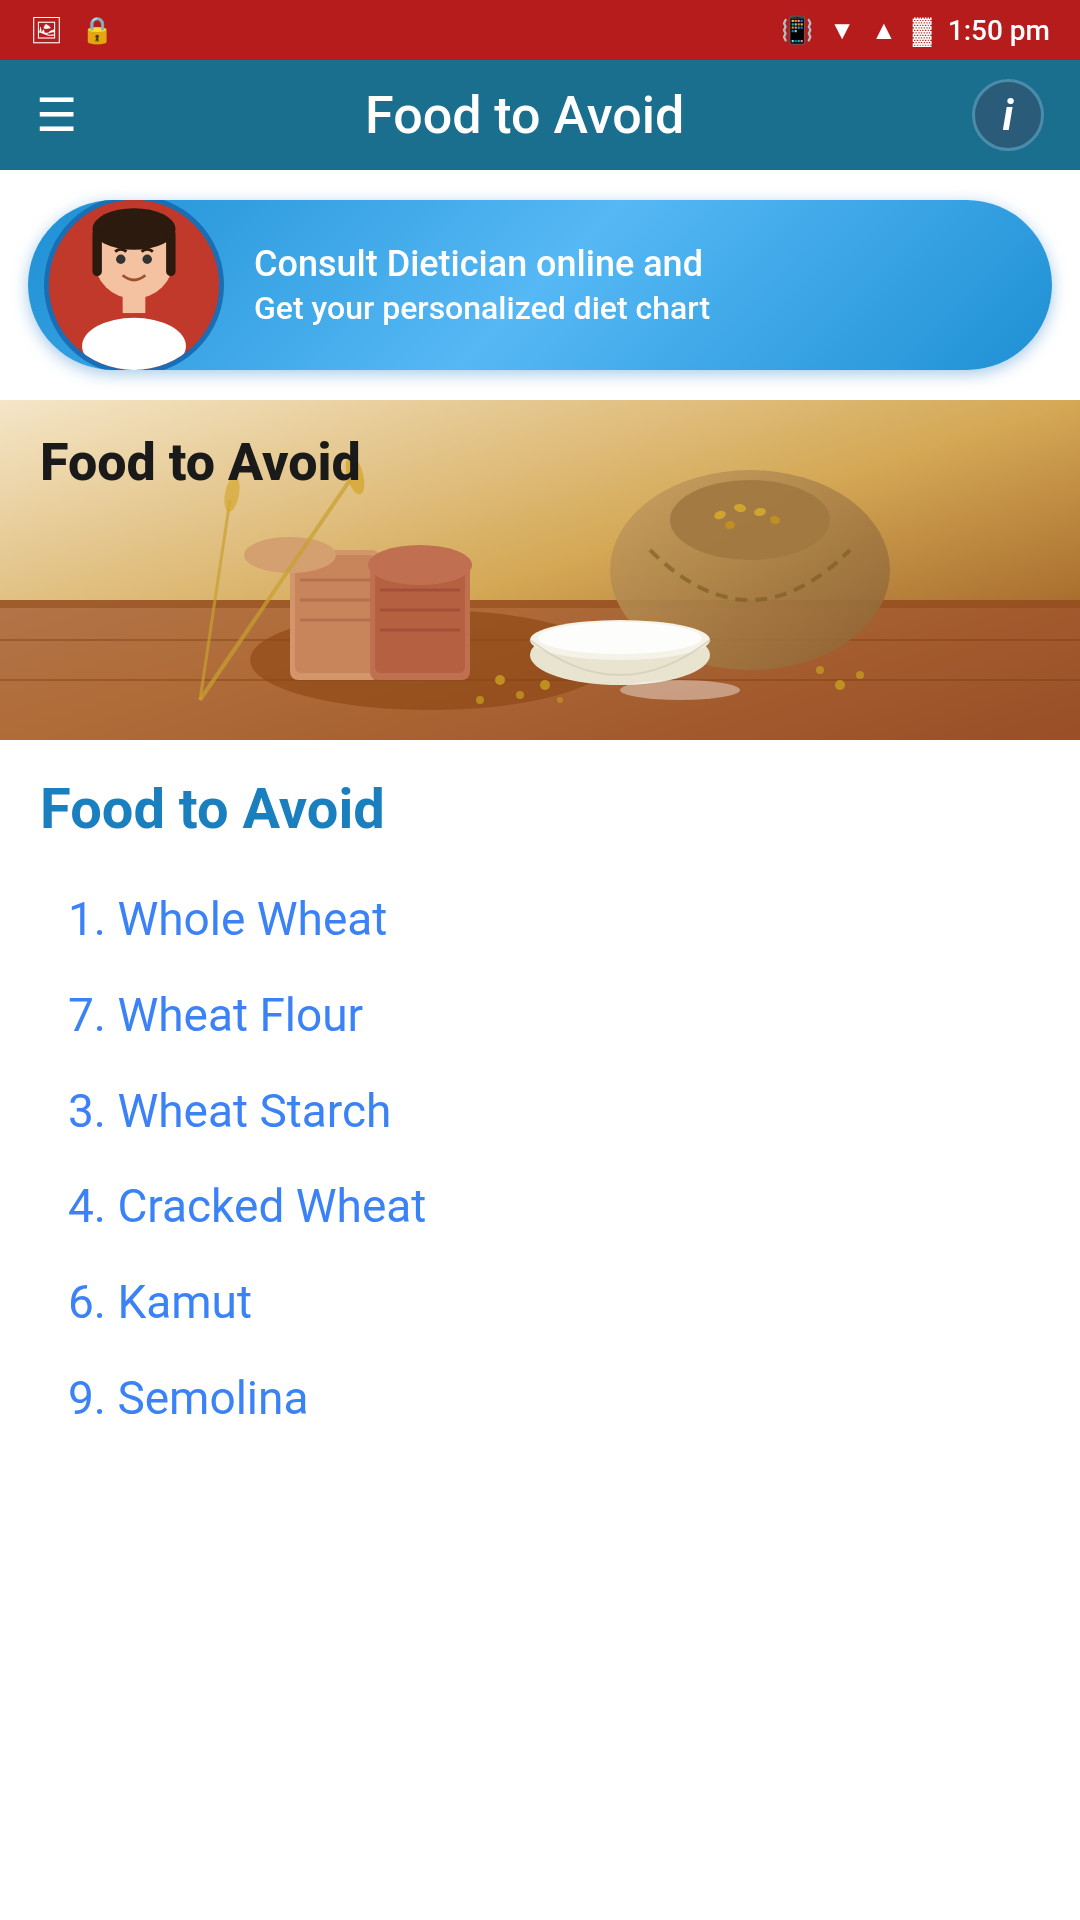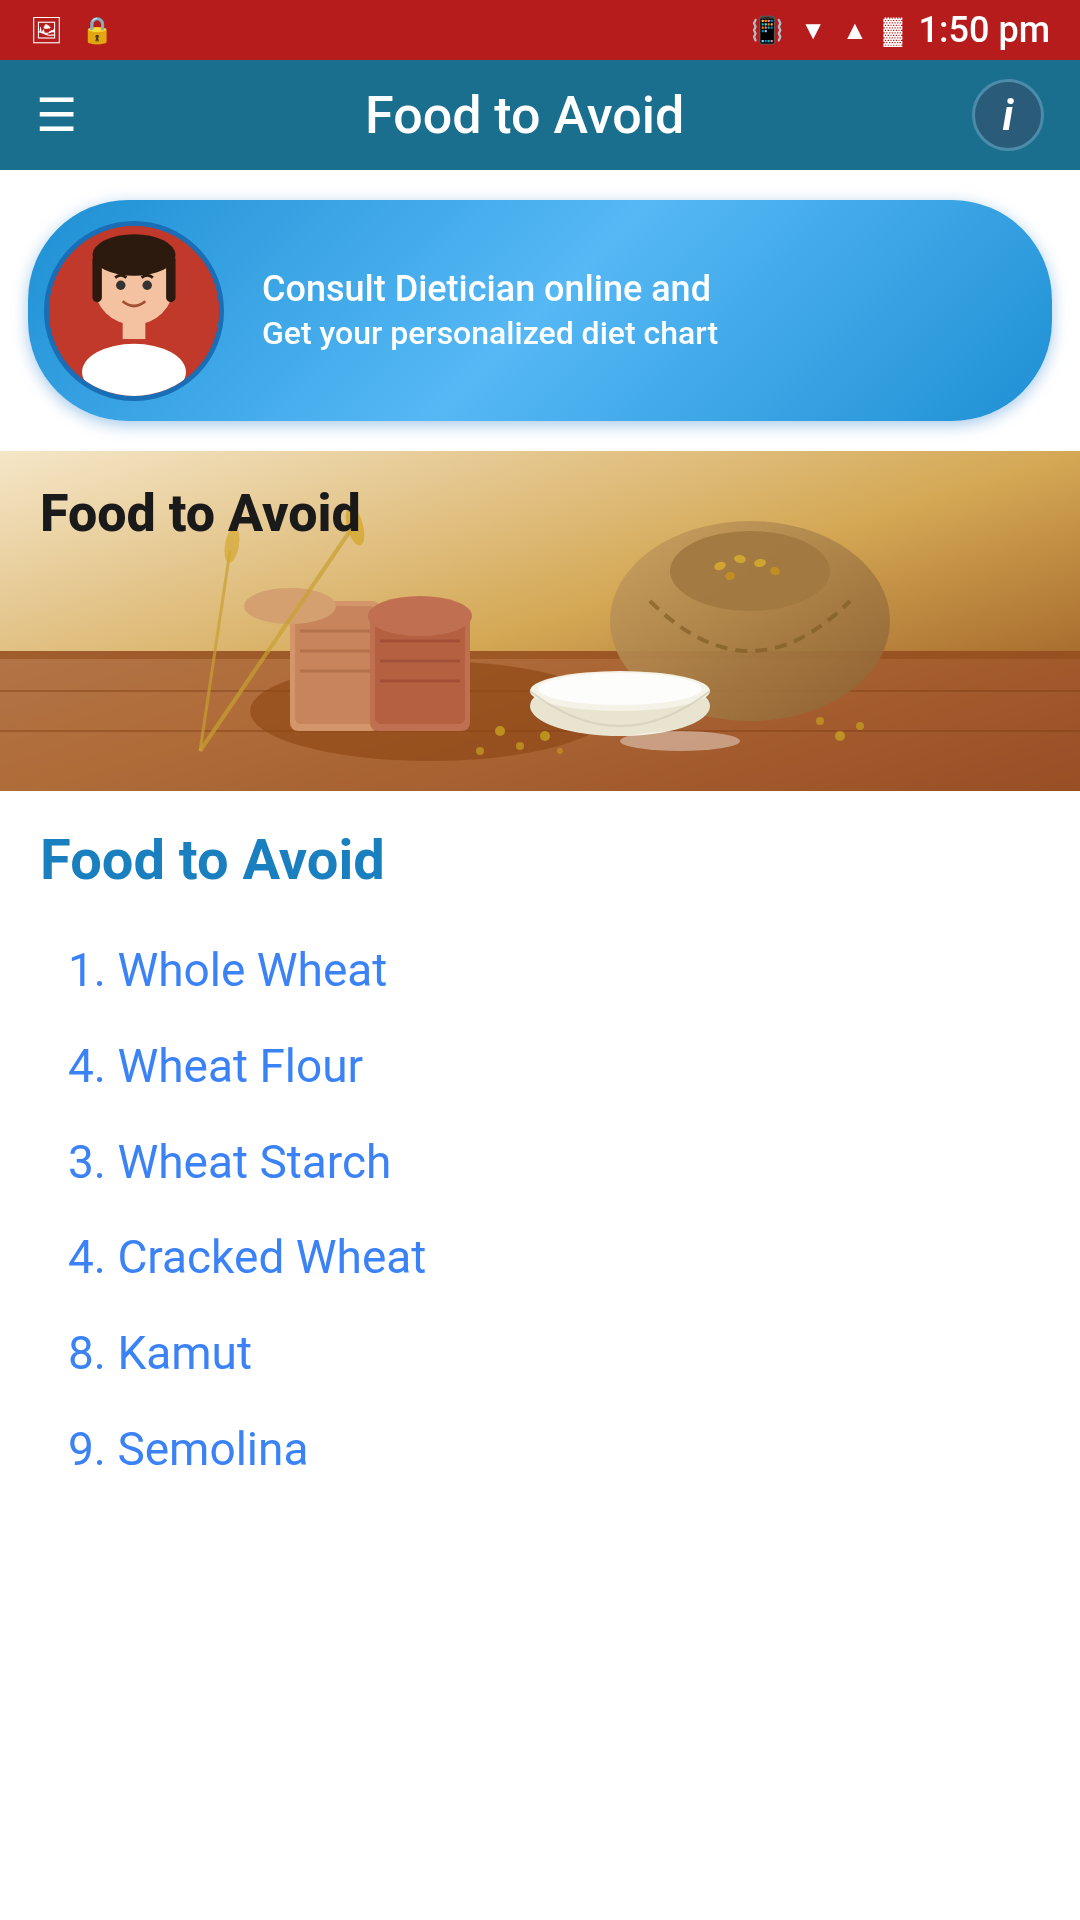--- a/index.html
+++ b/index.html
@@ -37,21 +37,21 @@
 
     .status-right {
       display: flex;
       align-items: center;
       gap: 16px;
       color: white;
       font-size: 26px;
     }
 
     .status-time {
-      font-size: 36px;
+      font-size: 28px;
       font-weight: 500;
       color: white;
     }
 
     
     .nav-bar {
       width: 100%;
       height: 110px;
       background: #1a6e8e;
       display: flex;
@@ -94,29 +94,28 @@
 
     
     .banner-container {
       width: 100%;
       padding: 30px 28px;
       background: #fff;
     }
 
     .banner {
       width: 100%;
-      height: 221px;
+      height: 170px;
       background: linear-gradient(135deg, #1e90d4 0%, #56b8f5 50%, #1e90d4 100%);
       border-radius: 100px;
       display: flex;
       align-items: center;
       overflow: hidden;
       box-shadow: 0 4px 16px rgba(30,120,200,0.4);
       position: relative;
-      gap: 8px;
     }
 
     .banner-avatar {
       width: 180px;
       height: 180px;
       border-radius: 50%;
       background: #c0392b;
       margin-left: 16px;
       flex-shrink: 0;
       overflow: hidden;
@@ -331,19 +330,19 @@
     <ellipse cx="680" cy="290" rx="60" ry="10" fill="white" opacity="0.4"></ellipse>
   </svg>
   <div class="hero-label">Food to Avoid</div>
 </div>
 
 <div class="content">
   <div class="section-title">Food to Avoid</div>
   <ul class="food-list">
 
   <li>1. Whole Wheat</li>
-      <li>4. Wheat Flour</li>
+      <li>7. Wheat Flour</li>
       <li>3. Wheat Starch</li>
       <li>4. Cracked Wheat</li>
-      <li>8. Kamut</li>
+      <li>6. Kamut</li>
       <li>9. Semolina</li>
     </ul>
 </div>
 
 </body></html>

